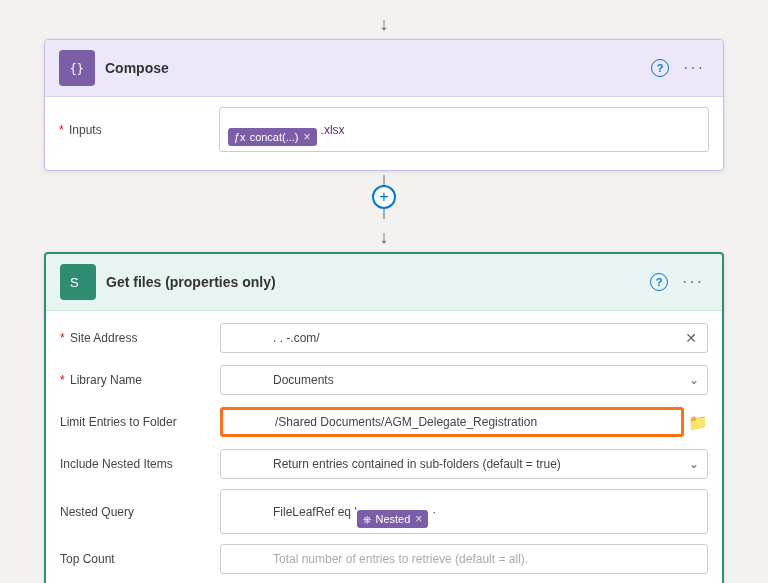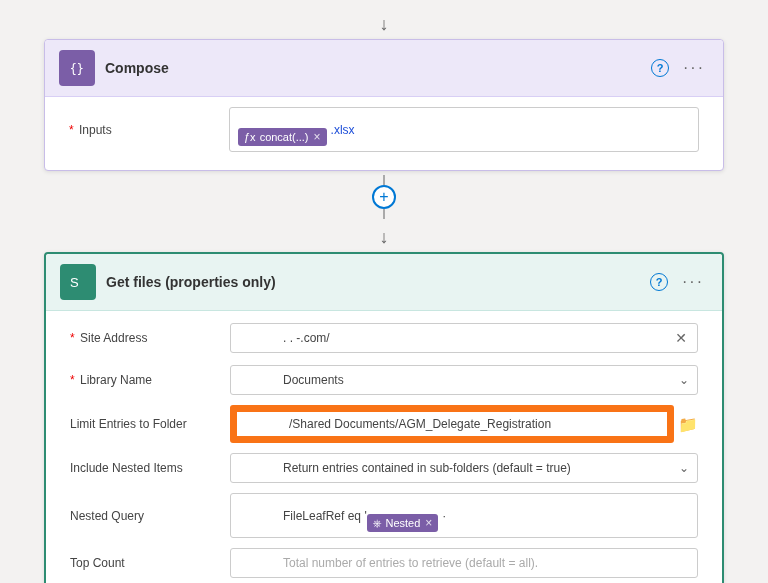--- a/index.html
+++ b/index.html
@@ -95,21 +95,21 @@
       background: none;
       border: none;
       cursor: pointer;
       color: #666;
       font-size: 16px;
       padding: 2px 4px;
       border-radius: 3px;
     }
 
     .card-body {
-      padding: 10px 24px;
+      padding: 10px 14px;
     }
 
     .field-row {
       display: flex;
       align-items: center;
       margin-bottom: 8px;
       min-height: 34px;
     }
 
     .field-label {
@@ -205,21 +205,21 @@
       margin-left: 4px;
     }
 
     .folder-row {
       display: flex;
       align-items: center;
     }
 
     .folder-input {
       flex: 1;
-      border: 7px solid #f97316;
+      border: 3px solid #f97316;
       border-radius: 3px;
       padding: 5px 8px;
       font-size: 12px;
       color: #444;
       background: #fff;
       display: flex;
       align-items: center;
       justify-content: space-between;
       min-height: 30px;
     }
@@ -315,21 +315,21 @@
           <span>Inputs</span>
         </div>
         <div class="field-value">
           <div class="input-box">
             <div style="display:flex; align-items:center; flex:1;">
               <span class="token-chip fx-chip">
                 <span class="chip-icon">ƒx</span>
                 <span>concat(...)</span>
                 <span class="chip-close">×</span>
               </span>
-              <span style="font-size:12px; color:#1d4ed8;">.xlsx</span>
+              <span style="font-size:12px; color:#701a75;">.xlsx</span>
             </div>
           </div>
         </div>
       </div>
     </div>
   </div>
 
   <div class="plus-connector">
     <div class="line"></div>
     <div class="plus-circle">+</div>

